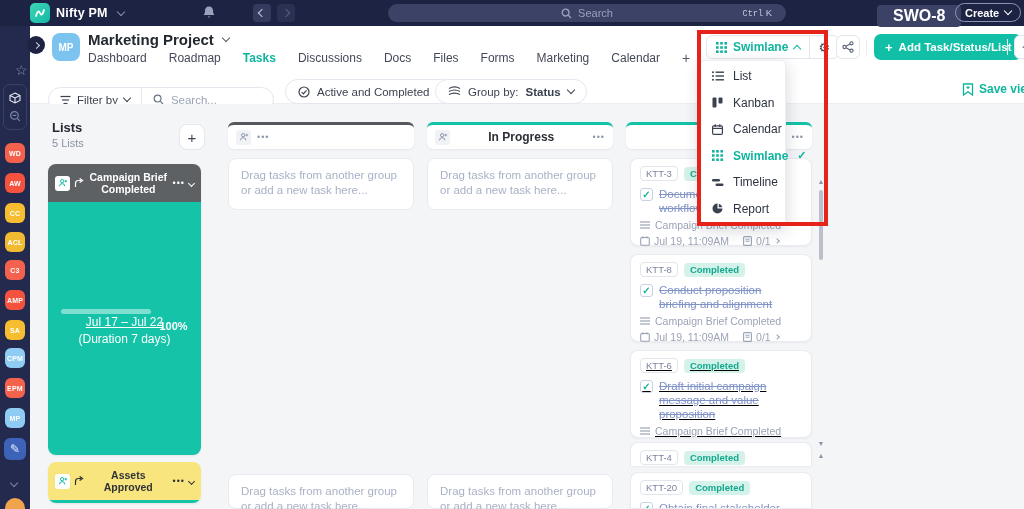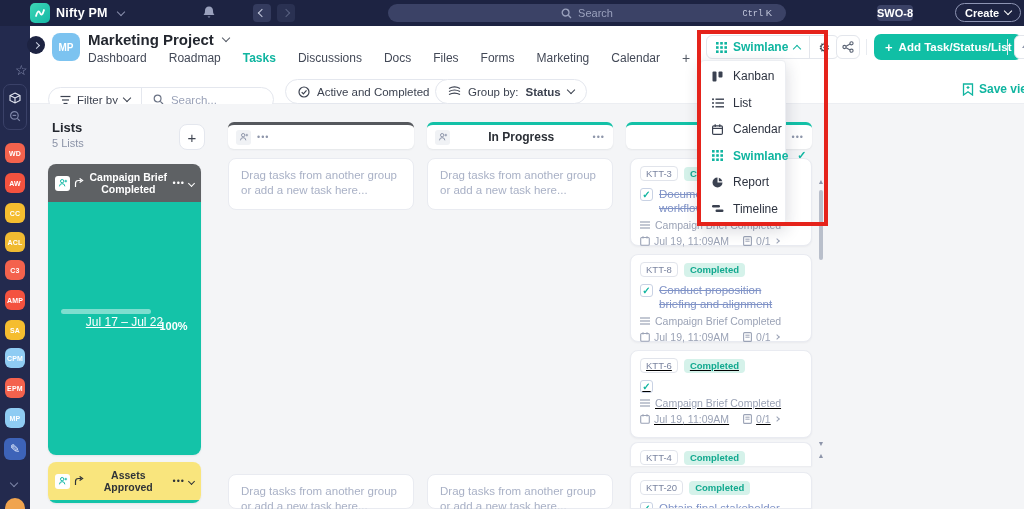--- a/index.html
+++ b/index.html
@@ -16,22 +16,22 @@
   .chev { display:inline-block; width:6px; height:6px; border-right:1.5px solid currentColor; border-bottom:1.5px solid currentColor; }
   .chev.down { transform:rotate(45deg); }
   .chev.up { transform:rotate(-135deg); }
   .chev.left { transform:rotate(135deg); }
   .chev.right { transform:rotate(-45deg); }
   .navbtn { position:absolute; top:4px; width:18px; height:18px; border-radius:4px; display:flex; align-items:center; justify-content:center; }
   .searchbar { position:absolute; left:388px; top:4px; width:398px; height:18px; border-radius:9px; background:#3b4266;
                display:flex; align-items:center; justify-content:center; color:#9aa1bd; font-size:11px; gap:6px; }
   .shortcut { position:absolute; right:14px; top:3px; color:#c3c8dd; font-size:9.5px; }
   .shortcut .mod { font-family:"Liberation Mono", monospace; font-size:8.5px; }
-  .wsbadge { position:absolute; left:877px; top:5px; background:#3b4266; color:#fff; font-weight:bold; font-size:11px;
-             padding:2px 0; border-radius:4px; }
+  .wsbadge { position:absolute; left:877px; top:5px; background:#3b4266; color:#fff; font-weight:bold; font-size:16px;
+             padding:2px 16px; border-radius:4px; }
   .createbtn { position:absolute; left:955px; top:3px; height:19px; padding:0 9px; border:1.5px solid #8d94b3; border-radius:10px;
                color:#fff; font-size:11px; font-weight:bold; display:flex; align-items:center; gap:6px; }
 
   
   .app-sidebar { position:absolute; left:0; top:26px; width:30px; height:483px; background:#232a4e; z-index:4; }
   .star { position:absolute; left:15px; top:36px; color:#8a92b5; font-size:14px; }
   .expand-circle { position:absolute; left:27px; top:36px; width:18px; height:18px; border-radius:50%; background:#1d2342;
                    display:flex; align-items:center; justify-content:center; color:#cfd4e6; z-index:6; }
   .toolsbox { position:absolute; left:3px; top:58px; width:24px; height:46px; border:1px solid #3a4168; border-radius:7px;
               display:flex; flex-direction:column; align-items:center; justify-content:space-evenly; }
@@ -335,20 +335,21 @@
       <span class="gname" style="color: rgb(255, 255, 255);">Campaign Brief Completed</span>
       <span class="more" style="color:#fff;">•••</span>
       <span class="chev down" style="color:#fff; width:5px; height:5px;"></span>
     </div>
     <div class="groupbody" style="height: 253px; background-color: rgb(20, 195, 168);">
       <div class="progressrow">
         <span class="ptrack"><span class="pfill" style="width:100%;"></span></span>
         <span class="plabel">100%</span>
       </div>
       <div class="daterange">Jul 17 – Jul 22</div>
+      <div class="duration">(Duration 7 days)</div>
     </div>
   </div>
 
   <div class="groupcard" style="top:462px; height:41px;">
     <div class="grouphead" style="background-color: rgb(249, 229, 125);">
       <span class="iconchip">
         <svg width="10" height="10" viewBox="0 0 12 12">
             <circle cx="5" cy="3.8" r="2" fill="none" stroke="#14b8a6" stroke-width="1.2"></circle>
             <path d="M1.8 10 a3.2 3.2 0 0 1 6.4 0" fill="none" stroke="#14b8a6" stroke-width="1.2"></path>
             <path d="M9.4 2.2 v3 M7.9 3.7 h3" stroke="#14b8a6" stroke-width="1.1"></path>
@@ -464,20 +465,21 @@
     </div>
   </div>
 
   <div class="taskcard" style="top:350px; height:88px;text-decoration:underline;">
     <div class="badges">
       <span class="idbadge">KTT-6</span>
       <span class="statusbadge">Completed</span>
     </div>
     <div class="titlerow">
       <span class="checkbox">✓</span>
+      <span class="tasktitle">Draft initial campaign message and value proposition</span>
     </div>
     <div class="metarow">
       <svg width="10" height="8" viewBox="0 0 10 8">
           <line x1="0" y1="1" x2="10" y2="1" stroke="#9ba3b6" stroke-width="1.2"></line>
           <line x1="0" y1="4" x2="10" y2="4" stroke="#9ba3b6" stroke-width="1.2"></line>
           <line x1="0" y1="7" x2="10" y2="7" stroke="#9ba3b6" stroke-width="1.2"></line>
         </svg>
       <span>Campaign Brief Completed</span>
     </div>
     <div class="footrow">
@@ -518,41 +520,41 @@
       <span class="idbadge">KTT-20</span>
       <span class="statusbadge">Completed</span>
     </div>
     <div class="titlerow">
       <span class="checkbox">✓</span>
       <span class="tasktitle">Obtain final stakeholder approval for assets</span>
     </div>
   </div>
 
   <div class="dropdown">
-    <div class="ddrow">
-      <span class="ddicon">
-          <svg width="11" height="11" viewBox="0 0 11 11">
-            <rect x="0.5" y="0.5" width="4" height="10" rx="1" fill="#3a4150"></rect>
-            <rect x="6.5" y="0.5" width="4" height="6" rx="1" fill="#3a4150"></rect>
-          </svg>
-        </span>
-      <span>Kanban</span>
-    </div>
     <div class="ddrow">
       <span class="ddicon">
           <svg width="12" height="10" viewBox="0 0 12 10">
             <circle cx="1" cy="1.2" r="1" fill="#3a4150"></circle>
             <circle cx="1" cy="5" r="1" fill="#3a4150"></circle>
             <circle cx="1" cy="8.8" r="1" fill="#3a4150"></circle>
             <line x1="3.5" y1="1.2" x2="12" y2="1.2" stroke="#3a4150" stroke-width="1.4"></line>
             <line x1="3.5" y1="5" x2="12" y2="5" stroke="#3a4150" stroke-width="1.4"></line>
             <line x1="3.5" y1="8.8" x2="12" y2="8.8" stroke="#3a4150" stroke-width="1.4"></line>
           </svg>
         </span>
       <span>List</span>
+    </div>
+    <div class="ddrow">
+      <span class="ddicon">
+          <svg width="11" height="11" viewBox="0 0 11 11">
+            <rect x="0.5" y="0.5" width="4" height="10" rx="1" fill="#3a4150"></rect>
+            <rect x="6.5" y="0.5" width="4" height="6" rx="1" fill="#3a4150"></rect>
+          </svg>
+        </span>
+      <span>Kanban</span>
     </div>
     <div class="ddrow">
       <span class="ddicon">
           <svg width="11" height="11" viewBox="0 0 11 11">
             <rect x="0.6" y="1.8" width="9.8" height="8.6" rx="1.2" fill="none" stroke="#3a4150" stroke-width="1.2"></rect>
             <line x1="3.2" y1="0.3" x2="3.2" y2="3" stroke="#3a4150" stroke-width="1.2"></line>
             <line x1="7.8" y1="0.3" x2="7.8" y2="3" stroke="#3a4150" stroke-width="1.2"></line>
             <line x1="0.6" y1="4.4" x2="10.4" y2="4.4" stroke="#3a4150" stroke-width="1.2"></line>
           </svg>
         </span>
@@ -572,33 +574,33 @@
               <rect x="4.2" y="8.4" width="2.6" height="2.6"></rect>
               <rect x="8.4" y="8.4" width="2.6" height="2.6"></rect>
             </g>
           </svg>
         </span>
       <span>Swimlane</span>
       <span class="ddcheck">✓</span>
     </div>
     <div class="ddrow">
       <span class="ddicon">
+          <svg width="12" height="9" viewBox="0 0 12 9">
+            <rect x="0" y="1" width="8" height="2.4" rx="1.2" fill="#3a4150"></rect>
+            <rect x="3.5" y="5.6" width="8" height="2.4" rx="1.2" fill="#3a4150"></rect>
+          </svg>
+        </span>
+      <span>Timeline</span>
+    </div>
+    <div class="ddrow">
+      <span class="ddicon">
           <svg width="11" height="11" viewBox="0 0 11 11">
             <path d="M5.5 0.5 A5 5 0 1 0 10.5 5.5 L5.5 5.5 Z" fill="#3a4150"></path>
             <path d="M6.8 0.7 A5 5 0 0 1 10.3 4.2 L6.8 4.2 Z" fill="#3a4150"></path>
           </svg>
         </span>
       <span>Report</span>
     </div>
-    <div class="ddrow">
-      <span class="ddicon">
-          <svg width="12" height="9" viewBox="0 0 12 9">
-            <rect x="0" y="1" width="8" height="2.4" rx="1.2" fill="#3a4150"></rect>
-            <rect x="3.5" y="5.6" width="8" height="2.4" rx="1.2" fill="#3a4150"></rect>
-          </svg>
-        </span>
-      <span>Timeline</span>
-    </div>
   </div>
 
   <div class="redbox" style="border-color: rgb(229, 35, 27);"></div>
 
 </div>
 
 </body></html>

